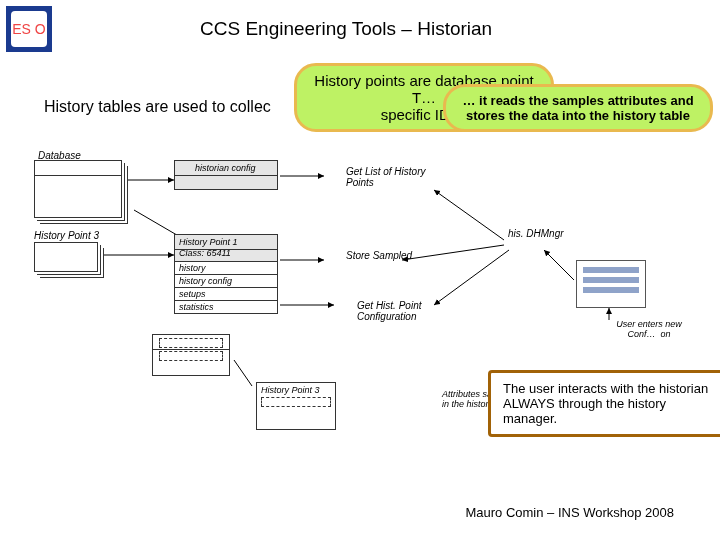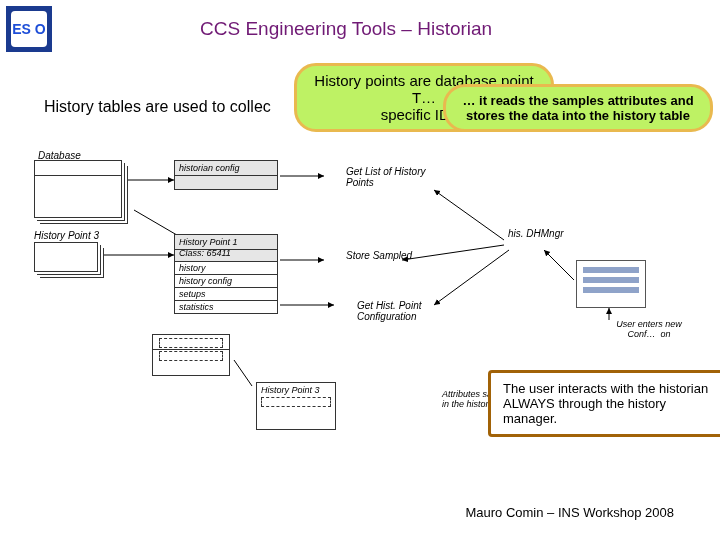--- a/index.html
+++ b/index.html
@@ -16,29 +16,29 @@
     top: 6px; left: 6px;
     width: 46px; height: 46px;
     background: #1a3a8f;
     display: flex; align-items: center; justify-content: center;
   }
   .logo-inner {
     width: 36px; height: 36px;
     background: #fff;
     border-radius: 4px;
     display: flex; align-items: center; justify-content: center;
-    color: #1d4ed8;
-    font-weight: bold;
+    color: #ef4444;
+    font-weight: normal;
     font-size: 14px;
   }
   .title {
     position: absolute;
     top: 18px; left: 200px;
     font-size: 19px;
-    color: #701a75;
+    color: #000000;
   }
   .intro-line {
     position: absolute;
     top: 98px; left: 44px;
     font-size: 16px;
   }
   .bubble {
     position: absolute;
     border: 3px solid #e9b94f;
     border-radius: 22px;
@@ -88,21 +88,21 @@
     border-top: 1px solid #333;
     font-size: 9px;
     padding: 1px 4px;
     background:#fff;
   }
   .greybox .head {
     font-size: 9px;
     padding: 2px 4px;
     line-height: 1.2;
   }
-  .gb1 { top: 10px; left: 140px; height: 30px; }
+  .gb1 { top: 10px; left: 140px; height: 30px; padding-left: 16px; }
   .gb2 { top: 84px; left: 140px; }
   .gbsub { top: 184px; left: 118px; width: 78px; height: 42px; background:#fff; }
   .gbsub .dashed {
     border:1px dashed #333; height:10px; margin:3px 6px;
   }
 
   .hp3box {
     position: absolute;
     top: 232px; left: 222px;
     width: 80px; height: 48px;

